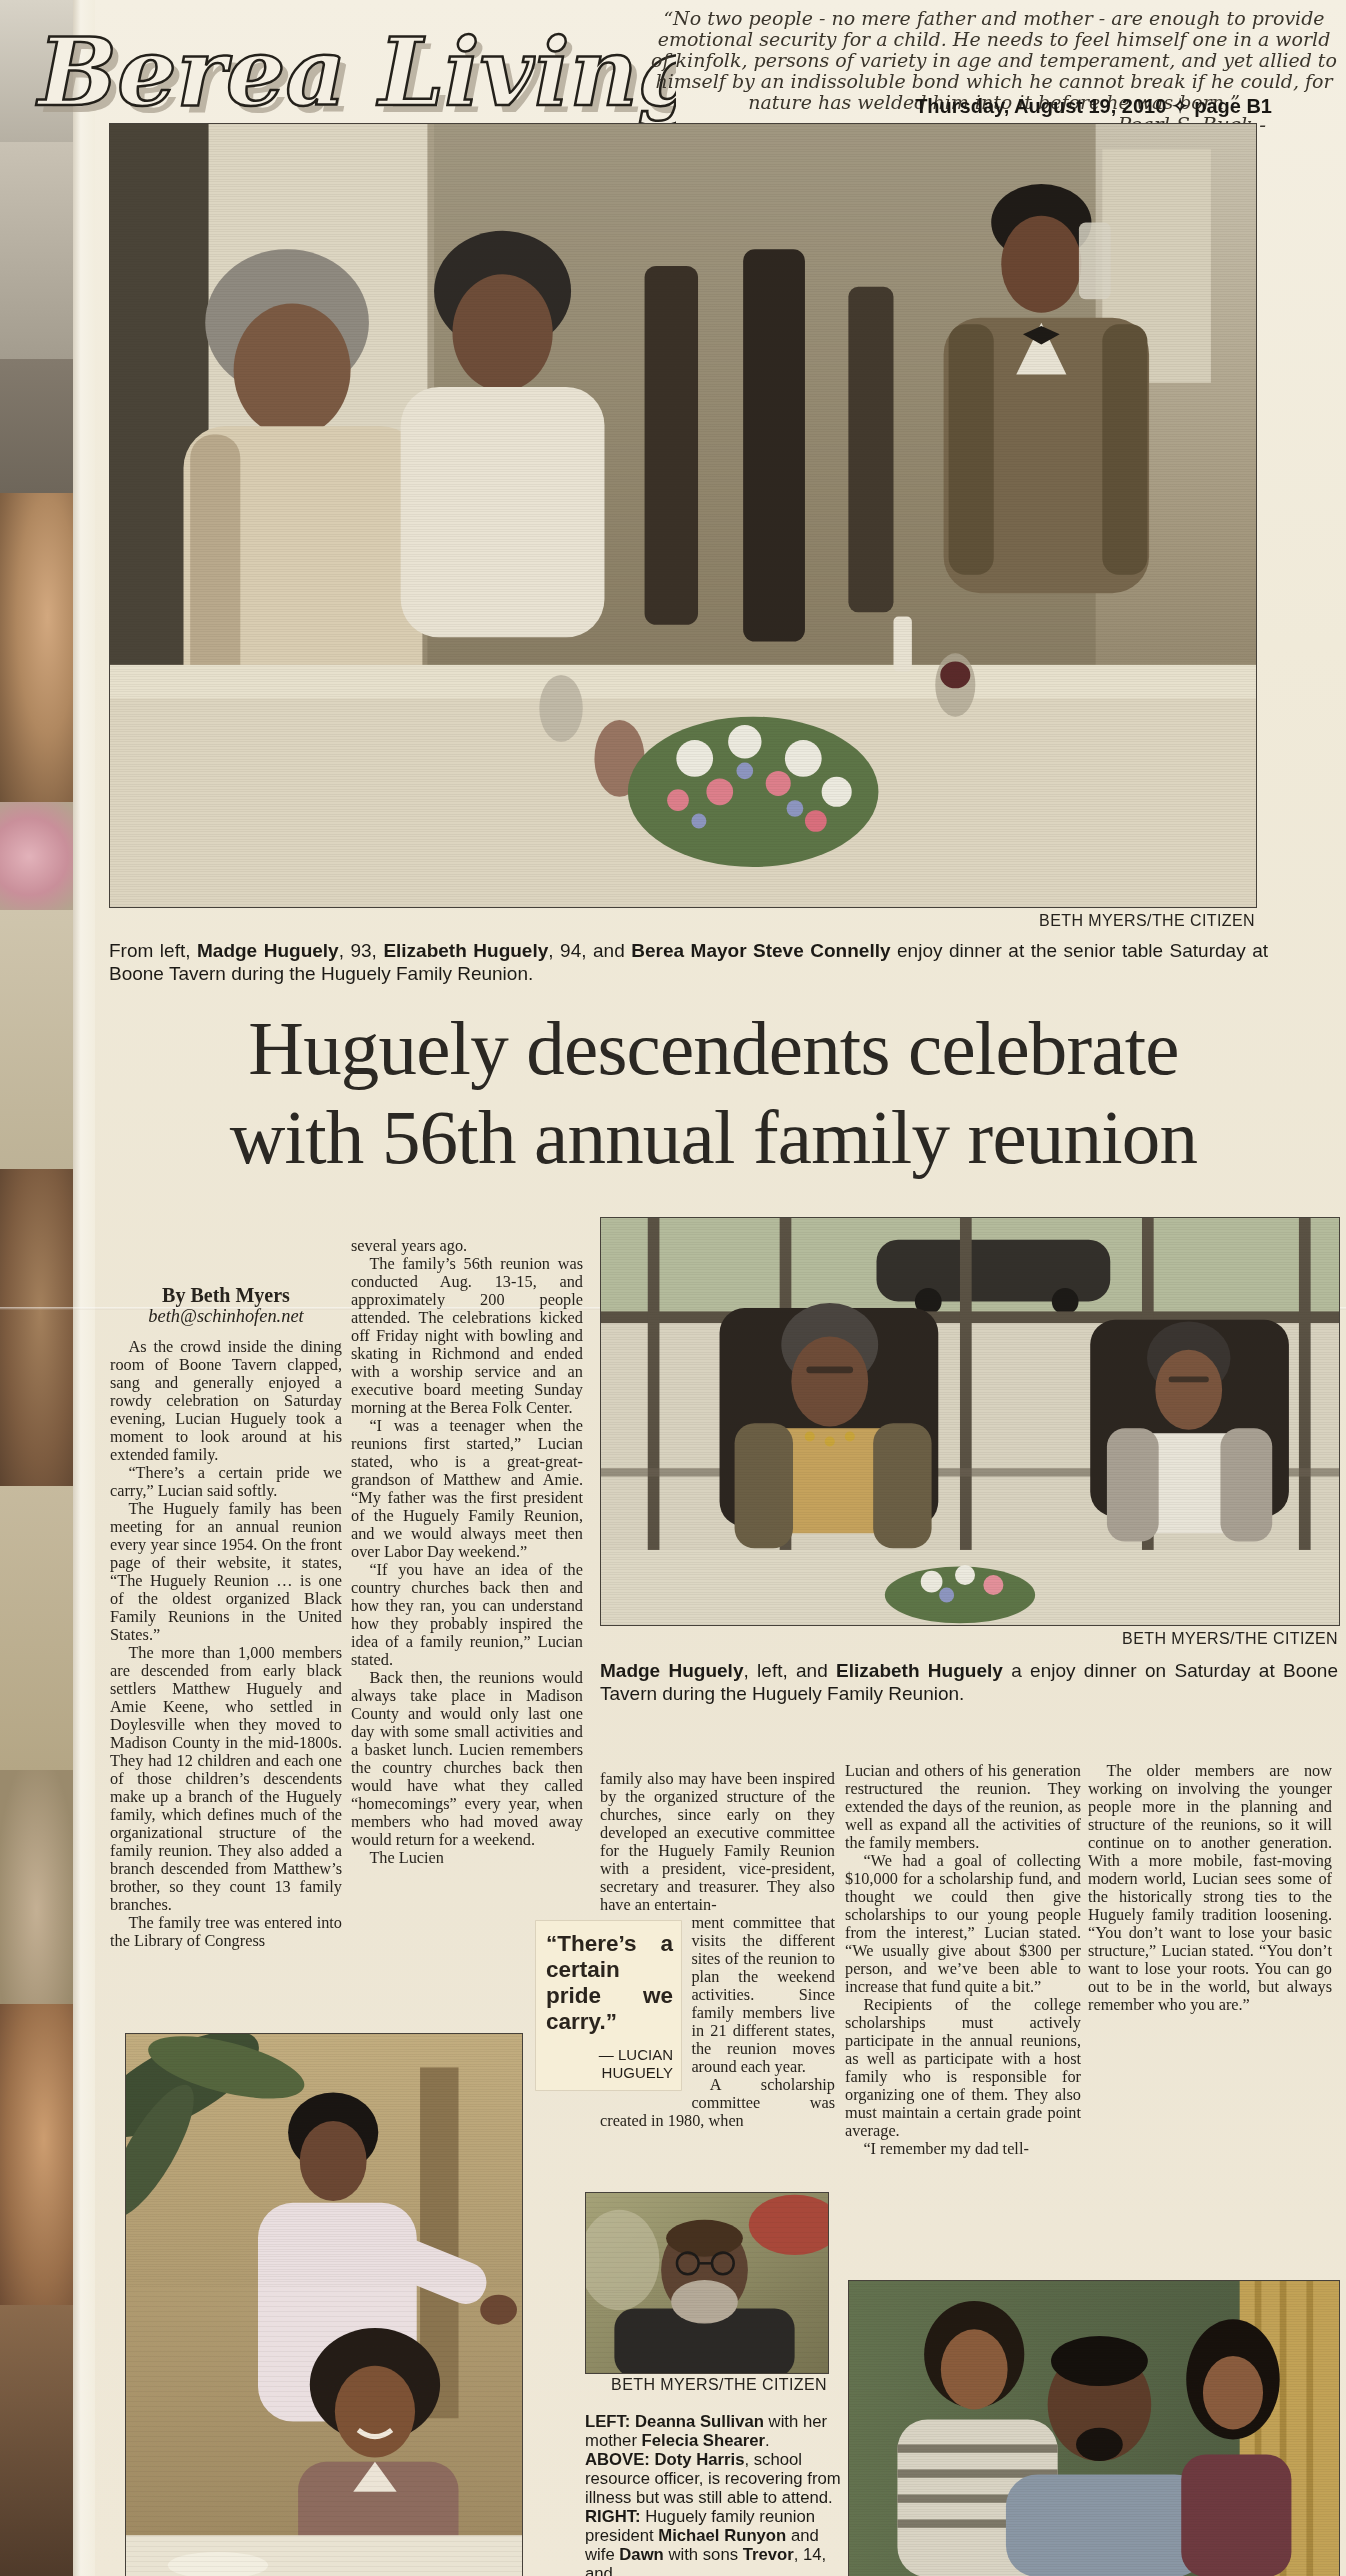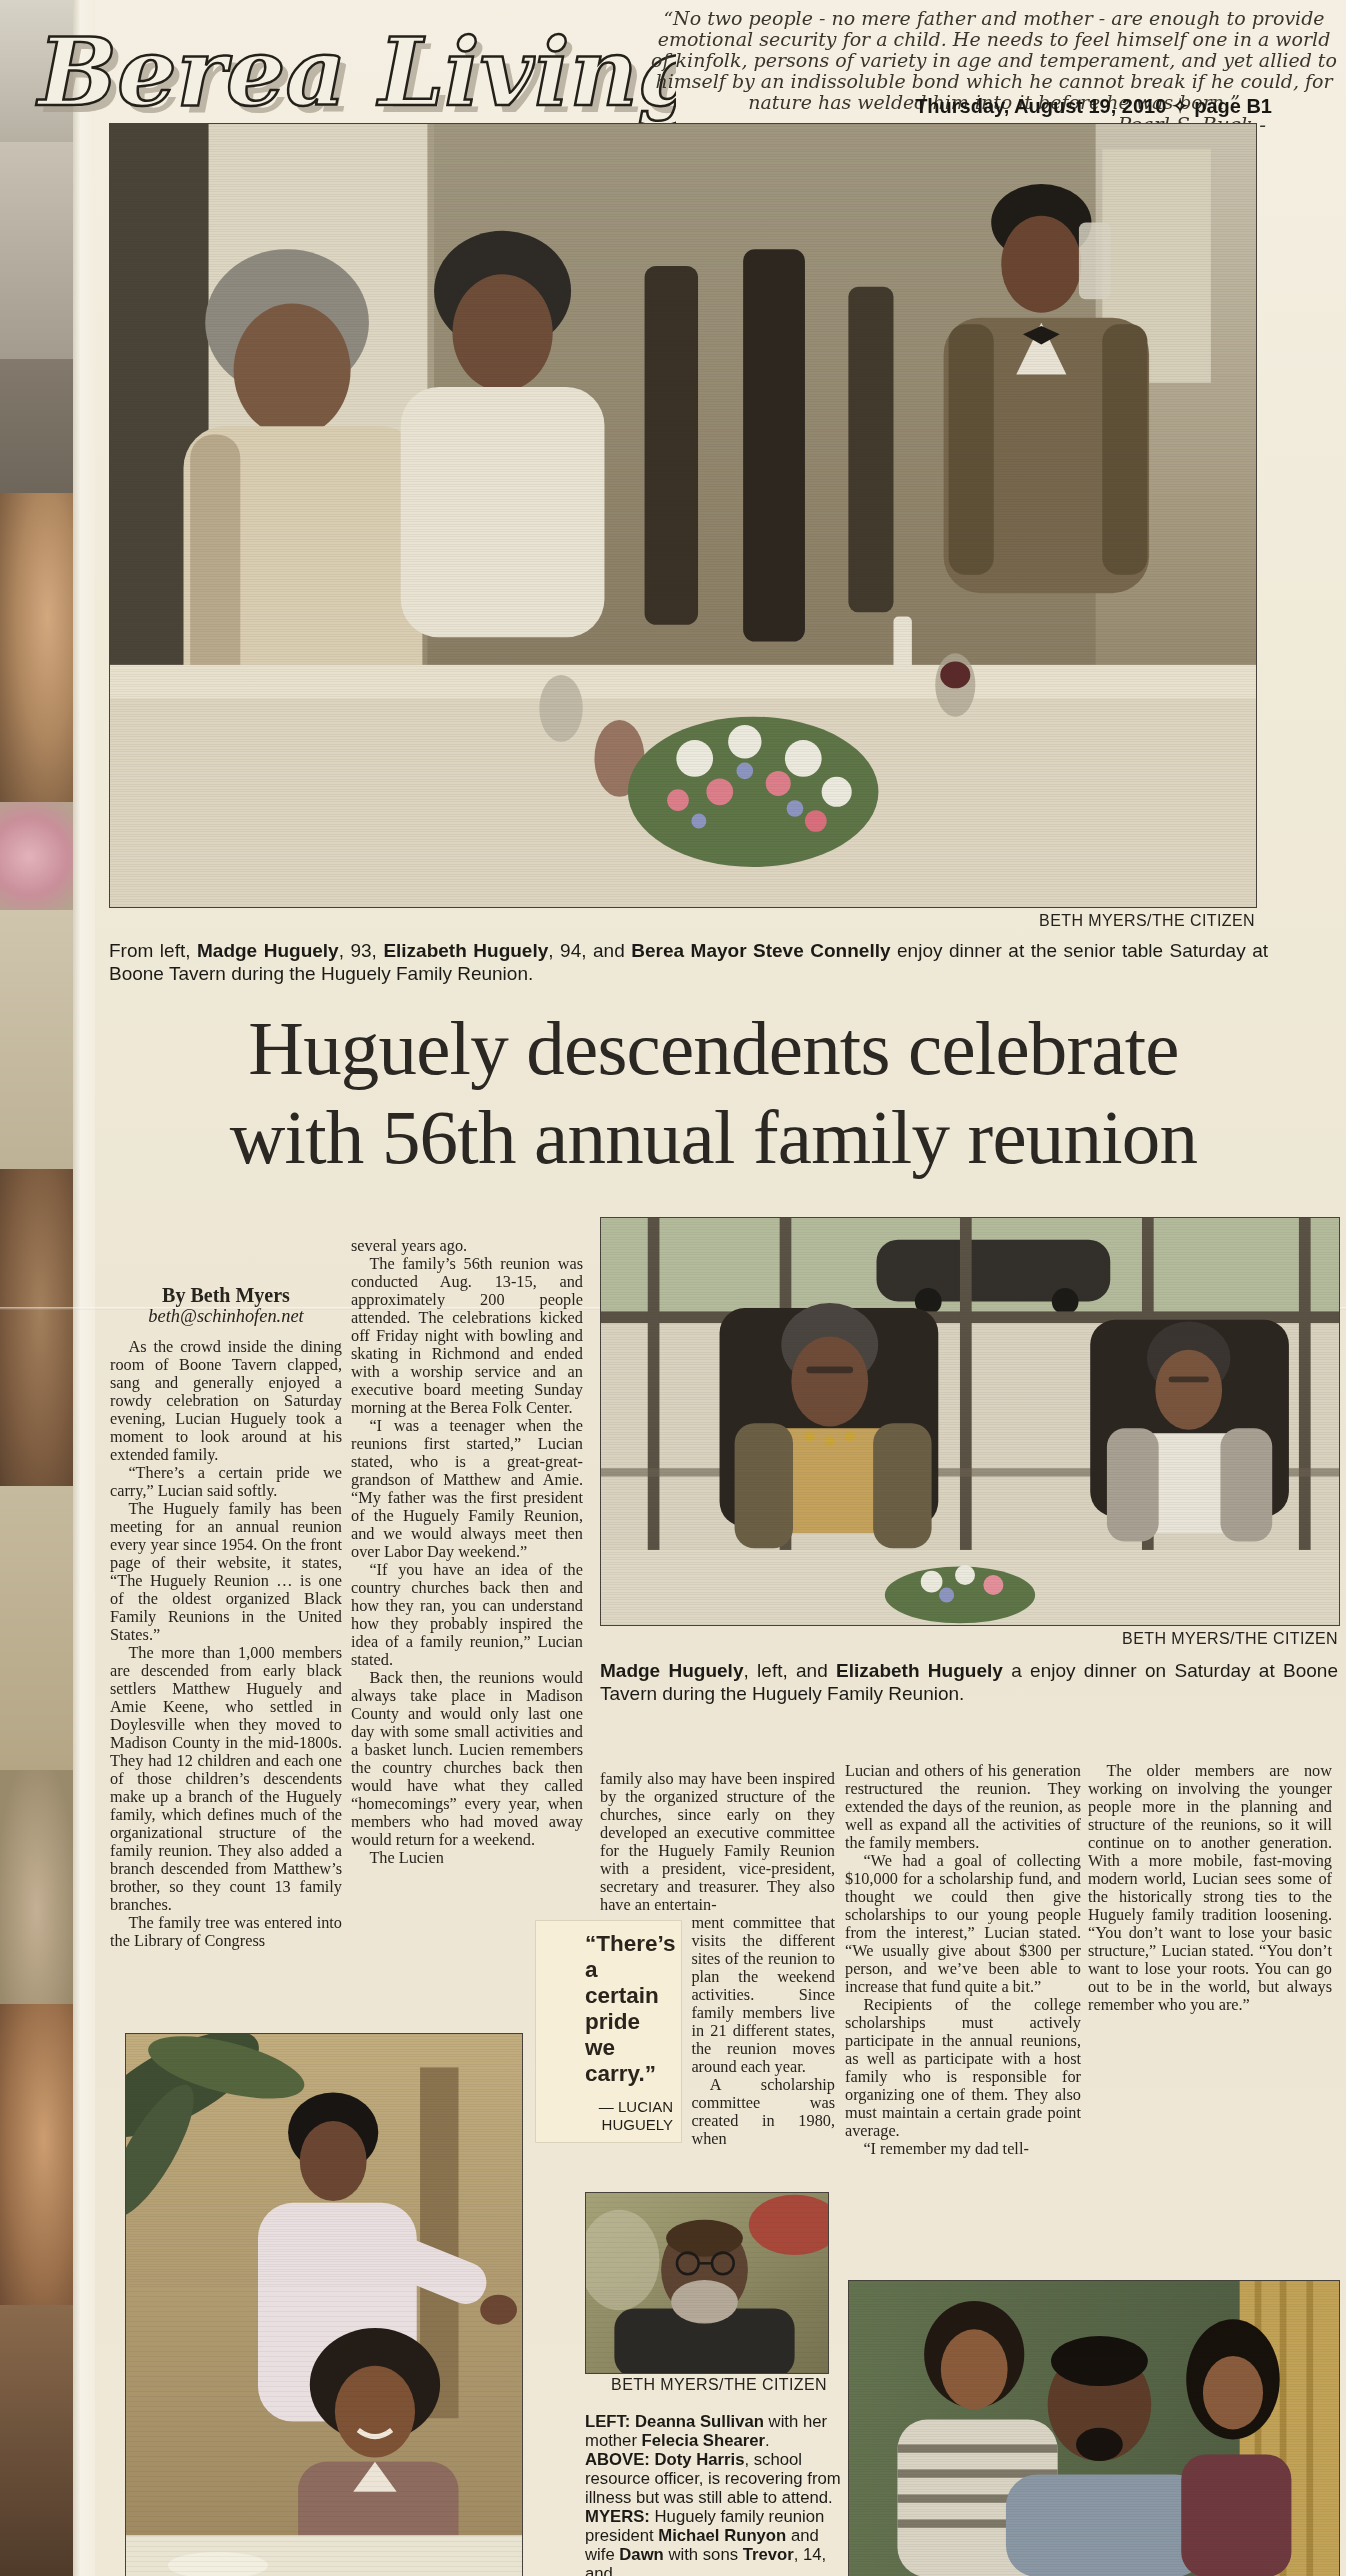--- a/index.html
+++ b/index.html
@@ -35,21 +35,21 @@
   
   .col{position:absolute;font-size:16.3px;line-height:18px;text-align:justify;color:#27231d;}
   .col p{margin:0;hyphens:auto;}
   .col p.ind{text-indent:18.4px;}
   .byline{text-align:center;margin-bottom:11.7px;}
   .byline .by{font-weight:bold;font-size:20px;line-height:22px;}
   .byline .em{font-style:italic;font-size:18.4px;line-height:20px;}
   .pullquote{float:left;width:127px;margin:6.7px 10px 5px -64px;background:#f6eed7;
     padding:10px 8.4px 8.4px 10px;box-shadow:0 0 0 0.8px rgba(150,130,90,.25);}
   .pullquote .pq-text{font-family:"Liberation Sans",sans-serif;font-weight:bold;
-    font-size:22.5px;line-height:26px;color:#2a241d;margin-left:39px;}
+    font-size:22.5px;line-height:26px;color:#2a241d;}
   .pullquote .pq-attr{display:block;margin-top:11.7px;text-align:right;
     font-family:"Liberation Sans",sans-serif;font-weight:normal;font-size:15px;line-height:17.5px;color:#211d18;}
   
   .bottom-caps{position:absolute;left:585px;top:2412px;width:256px;
     font-family:"Liberation Sans",sans-serif;font-size:16.7px;line-height:19px;color:#1c1a16;}
   .bottom-caps div{margin:0;}
   
   .fold{position:absolute;left:0;top:1307px;width:1347px;height:2.5px;
     background:linear-gradient(180deg,rgba(255,255,255,.6),rgba(120,100,70,.08));}
 </style>
@@ -294,21 +294,21 @@
       <circle cx="122" cy="84" r="13" fill="none" stroke="#1c1a18" stroke-width="3"></circle>
       <circle cx="164" cy="84" r="13" fill="none" stroke="#1c1a18" stroke-width="3"></circle>
       <line x1="135" y1="84" x2="151" y2="84" stroke="#1c1a18" stroke-width="3"></line>
     </svg>
   </div>
   <div class="credit" style="left:551px;top:2376px;width:276px;">BETH MYERS/THE CITIZEN</div>
 
   <div class="bottom-caps">
     <div><b>LEFT: Deanna Sullivan</b><span> with her mother </span><b>Felecia Shearer</b><span>.</span></div>
     <div><b>ABOVE: Doty Harris</b><span>, school resource officer, is recovering from illness but was still able to attend.</span></div>
-    <div><b>MYERS: </b><span>Huguely family reunion president </span><b>Michael Runyon</b><span> and wife </span><b>Dawn</b><span> with sons </span><b>Trevor</b><span>, 14, and </span></div>
+    <div><b>RIGHT: </b><span>Huguely family reunion president </span><b>Michael Runyon</b><span> and wife </span><b>Dawn</b><span> with sons </span><b>Trevor</b><span>, 14, and </span></div>
   </div>
 
   <div class="photo" style="left:848px;top:2280px;width:490px;height:296px;">
     <svg viewBox="0 0 587 355" preserveAspectRatio="none">
       <defs>
         <linearGradient id="g4" x1="0" y1="0" x2="1" y2="0">
           <stop offset="0" stop-color="#63724f"></stop>
             <stop offset="1" stop-color="#4c5a40"></stop>
         </linearGradient>
       </defs>

